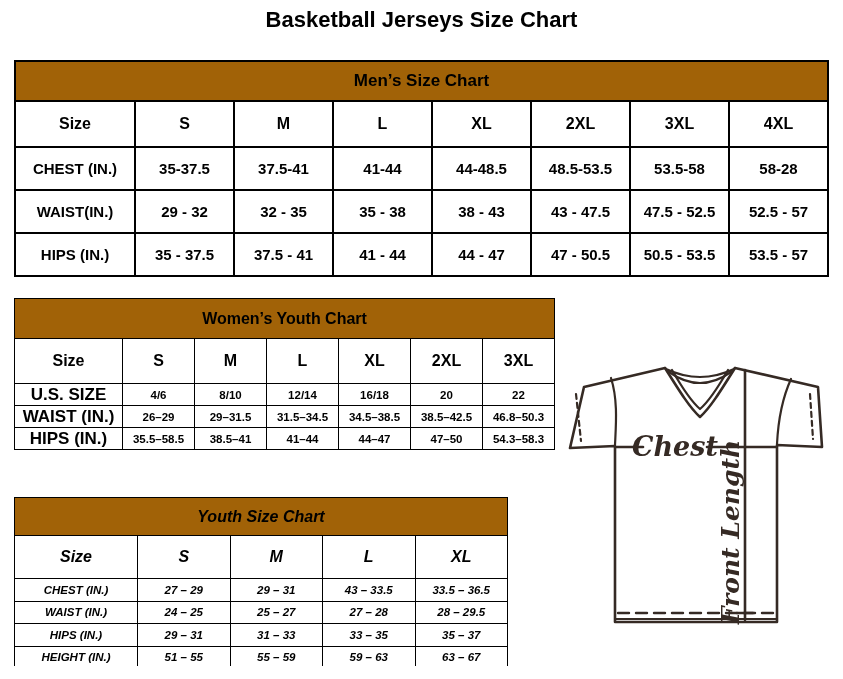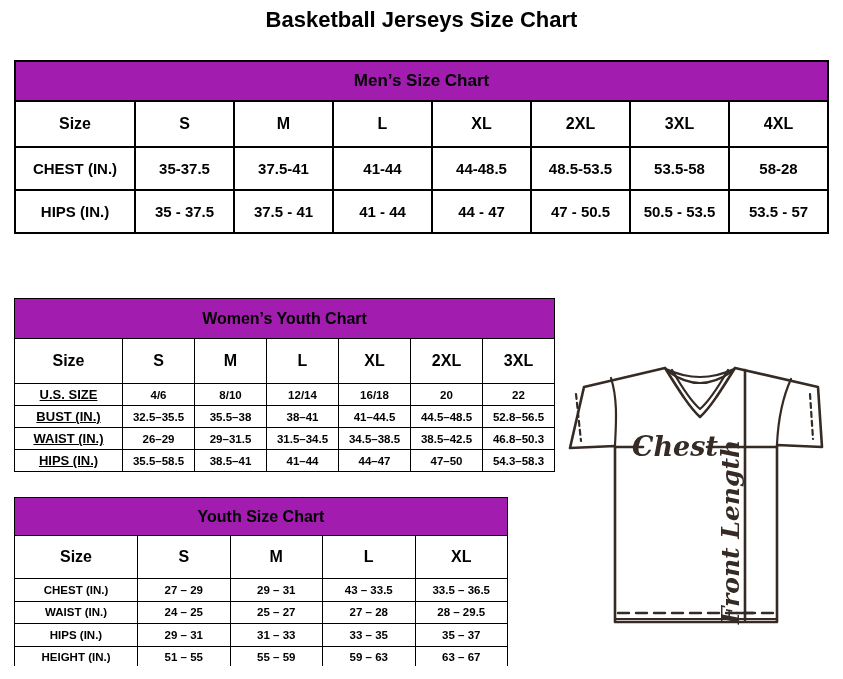--- a/index.html
+++ b/index.html
@@ -32,40 +32,40 @@
   table.size-table th, table.size-table td {
     border: 2px solid #000;
     text-align: center;
     vertical-align: middle;
     font-weight: bold;
     padding: 0;
     overflow: hidden;
     white-space: nowrap;
   }
   table.size-table th.banner {
-    background: #a21caf;
+    background: #a16207;
     font-size: 17px;
   }
   
   table.mens { left: 14px; top: 60px; width: 815px; }
   table.mens thead tr.banner-row   { height: 40px; }
   table.mens thead tr.colhead      { height: 46px; font-size: 16px; }
   table.mens tbody tr              { height: 43px; font-size: 15px; }
   table.mens tbody th.rowlabel     { font-size: 15px; }
   
   table.womens { left: 14px; top: 298px; width: 541px; }
   table.womens th, table.womens td { border-width: 1.5px; }
   table.womens thead tr.banner-row { height: 40px; }
   table.womens thead tr.colhead    { height: 45px; font-size: 16px; }
   table.womens tbody tr            { height: 22px; font-size: 11.5px; }
   table.womens th.banner           { font-size: 16px; }
-  table.womens tbody th.rowlabel   { font-size: 13px; text-decoration: underline; }
+  table.womens tbody th.rowlabel   { font-size: 17px; }
   
   table.youth { left: 14px; top: 497px; width: 494px; }
-  table.youth th, table.youth td   { border-width: 1.5px; }
+  table.youth th, table.youth td   { border-width: 1.5px; font-style: italic; }
   table.youth thead tr.banner-row  { height: 38px; }
   table.youth thead tr.colhead     { height: 43px; font-size: 16px; }
   table.youth tbody tr             { height: 22.5px; font-size: 11.5px; }
   table.youth th.banner            { font-size: 16px; }
   table.youth tbody th.rowlabel    { font-size: 11.5px; }
 
   #jersey-diagram {
     position: absolute;
     left: 550px; top: 352px;
     width: 293px; height: 310px;
@@ -117,20 +117,30 @@
           <th class="rowlabel">CHEST (IN.)</th>
           <td>35-37.5</td>
           <td>37.5-41</td>
           <td>41-44</td>
           <td>44-48.5</td>
           <td>48.5-53.5</td>
           <td>53.5-58</td>
           <td>58-28</td>
         </tr>
         <tr>
+          <th class="rowlabel">WAIST(IN.)</th>
+          <td>29 - 32</td>
+          <td>32 - 35</td>
+          <td>35 - 38</td>
+          <td>38 - 43</td>
+          <td>43 - 47.5</td>
+          <td>47.5 - 52.5</td>
+          <td>52.5 - 57</td>
+        </tr>
+        <tr>
           <th class="rowlabel">HIPS (IN.)</th>
           <td>35 - 37.5</td>
           <td>37.5 - 41</td>
           <td>41 - 44</td>
           <td>44 - 47</td>
           <td>47 - 50.5</td>
           <td>50.5 - 53.5</td>
           <td>53.5 - 57</td>
         </tr>
       </tbody>
@@ -162,29 +172,20 @@
       </thead>
       <tbody>
         <tr>
           <th class="rowlabel">U.S. SIZE</th>
           <td>4/6</td>
           <td>8/10</td>
           <td>12/14</td>
           <td>16/18</td>
           <td>20</td>
           <td>22</td>
-        </tr>
-        <tr>
-          <th class="rowlabel">BUST (IN.)</th>
-          <td>32.5–35.5</td>
-          <td>35.5–38</td>
-          <td>38–41</td>
-          <td>41–44.5</td>
-          <td>44.5–48.5</td>
-          <td>52.8–56.5</td>
         </tr>
         <tr>
           <th class="rowlabel">WAIST (IN.)</th>
           <td>26–29</td>
           <td>29–31.5</td>
           <td>31.5–34.5</td>
           <td>34.5–38.5</td>
           <td>38.5–42.5</td>
           <td>46.8–50.3</td>
         </tr>

